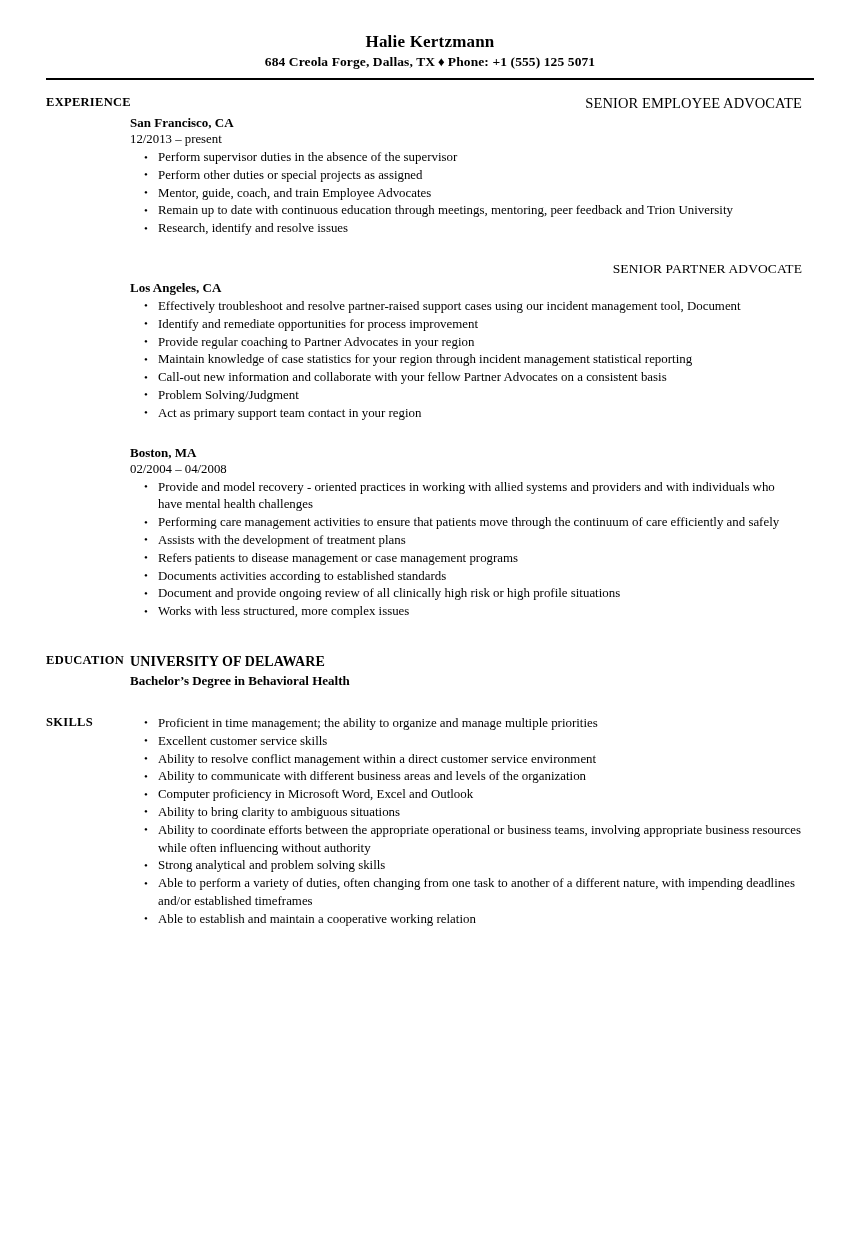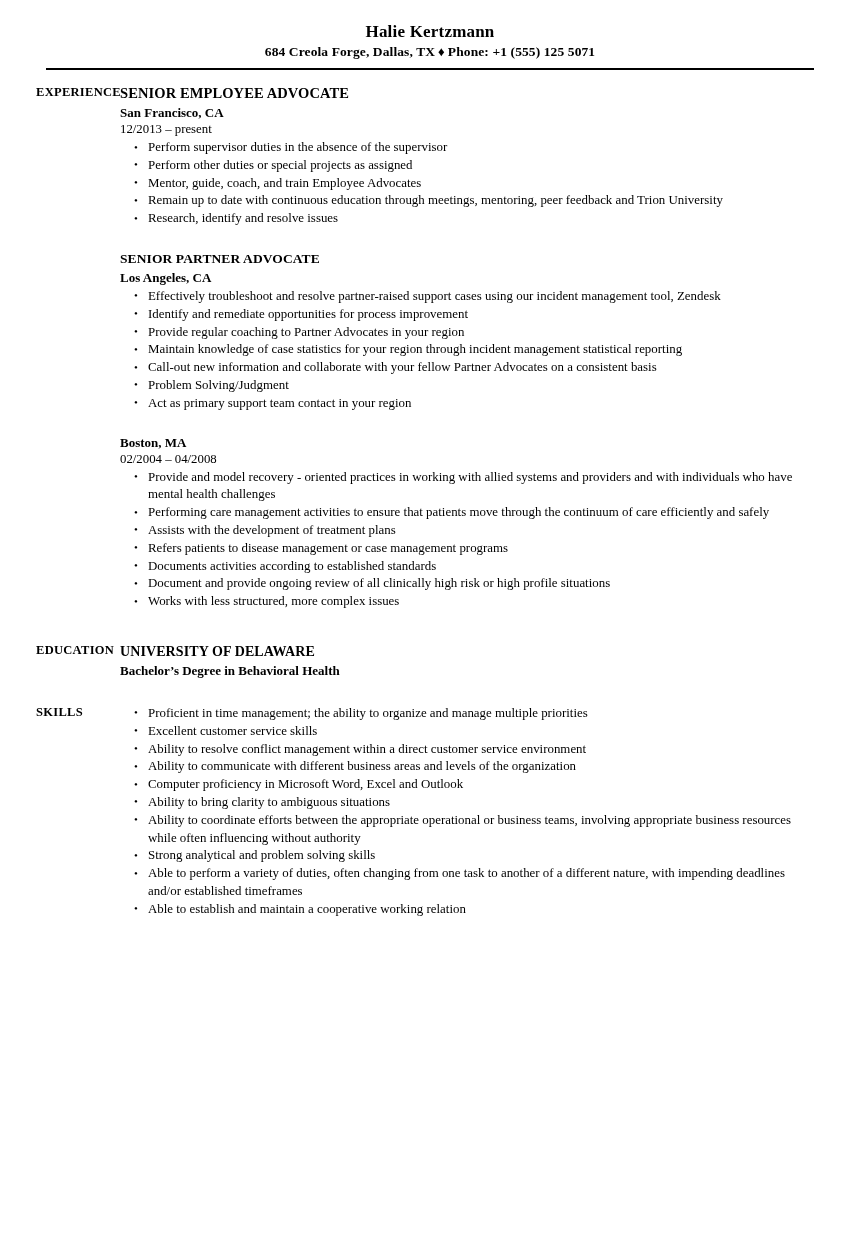--- a/index.html
+++ b/index.html
@@ -12,21 +12,21 @@
     height: 1240px;
     font-family: "Liberation Serif", "DejaVu Serif", serif;
     color: #000000;
     position: relative;
     overflow: hidden;
   }
   .page {
     width: 860px;
     height: 1240px;
     box-sizing: border-box;
-    padding: 0;
+    padding: 10px;
     position: relative;
   }
 
   
   .header {
     text-align: center;
     padding-top: 22px;
   }
   .cand-name {
     font-size: 17px;
@@ -76,23 +76,24 @@
   #experience-section { margin-top: 15px; }
   #education-section  { margin-top: 32px; }
   #skills-section     { margin-top: 26px; }
 
   
   .job { margin-bottom: 0; }
   .job + .job { margin-top: 22px; }
 
   .job-title {
     font-size: 14.5px;
-    font-weight: bold;
+    font-weight: normal;
     line-height: 17px;
     letter-spacing: 0.1px;
+    text-align: right;
   }
   .job-title.small { font-size: 13.5px; }
 
   .job-location {
     font-size: 13px;
     font-weight: bold;
     line-height: 16px;
     margin-top: 3px;
   }
   .job-dates {
@@ -166,21 +167,21 @@
           <li>Mentor, guide, coach, and train Employee Advocates</li>
           <li>Remain up to date with continuous education through meetings, mentoring, peer feedback and Trion University</li>
           <li>Research, identify and resolve issues</li>
         </ul>
       </div>
 
       <div class="job">
         <div class="job-title small">SENIOR PARTNER ADVOCATE</div>
         <div class="job-location">Los Angeles, CA</div>
         <ul class="bullets">
-          <li>Effectively troubleshoot and resolve partner-raised support cases using our incident management tool, Zendesk</li>
+          <li>Effectively troubleshoot and resolve partner-raised support cases using our incident management tool, Document</li>
           <li>Identify and remediate opportunities for process improvement</li>
           <li>Provide regular coaching to Partner Advocates in your region</li>
           <li>Maintain knowledge of case statistics for your region through incident management statistical reporting</li>
           <li>Call-out new information and collaborate with your fellow Partner Advocates on a consistent basis</li>
           <li>Problem Solving/Judgment</li>
           <li>Act as primary support team contact in your region</li>
         </ul>
       </div>
 
       <div class="job">

